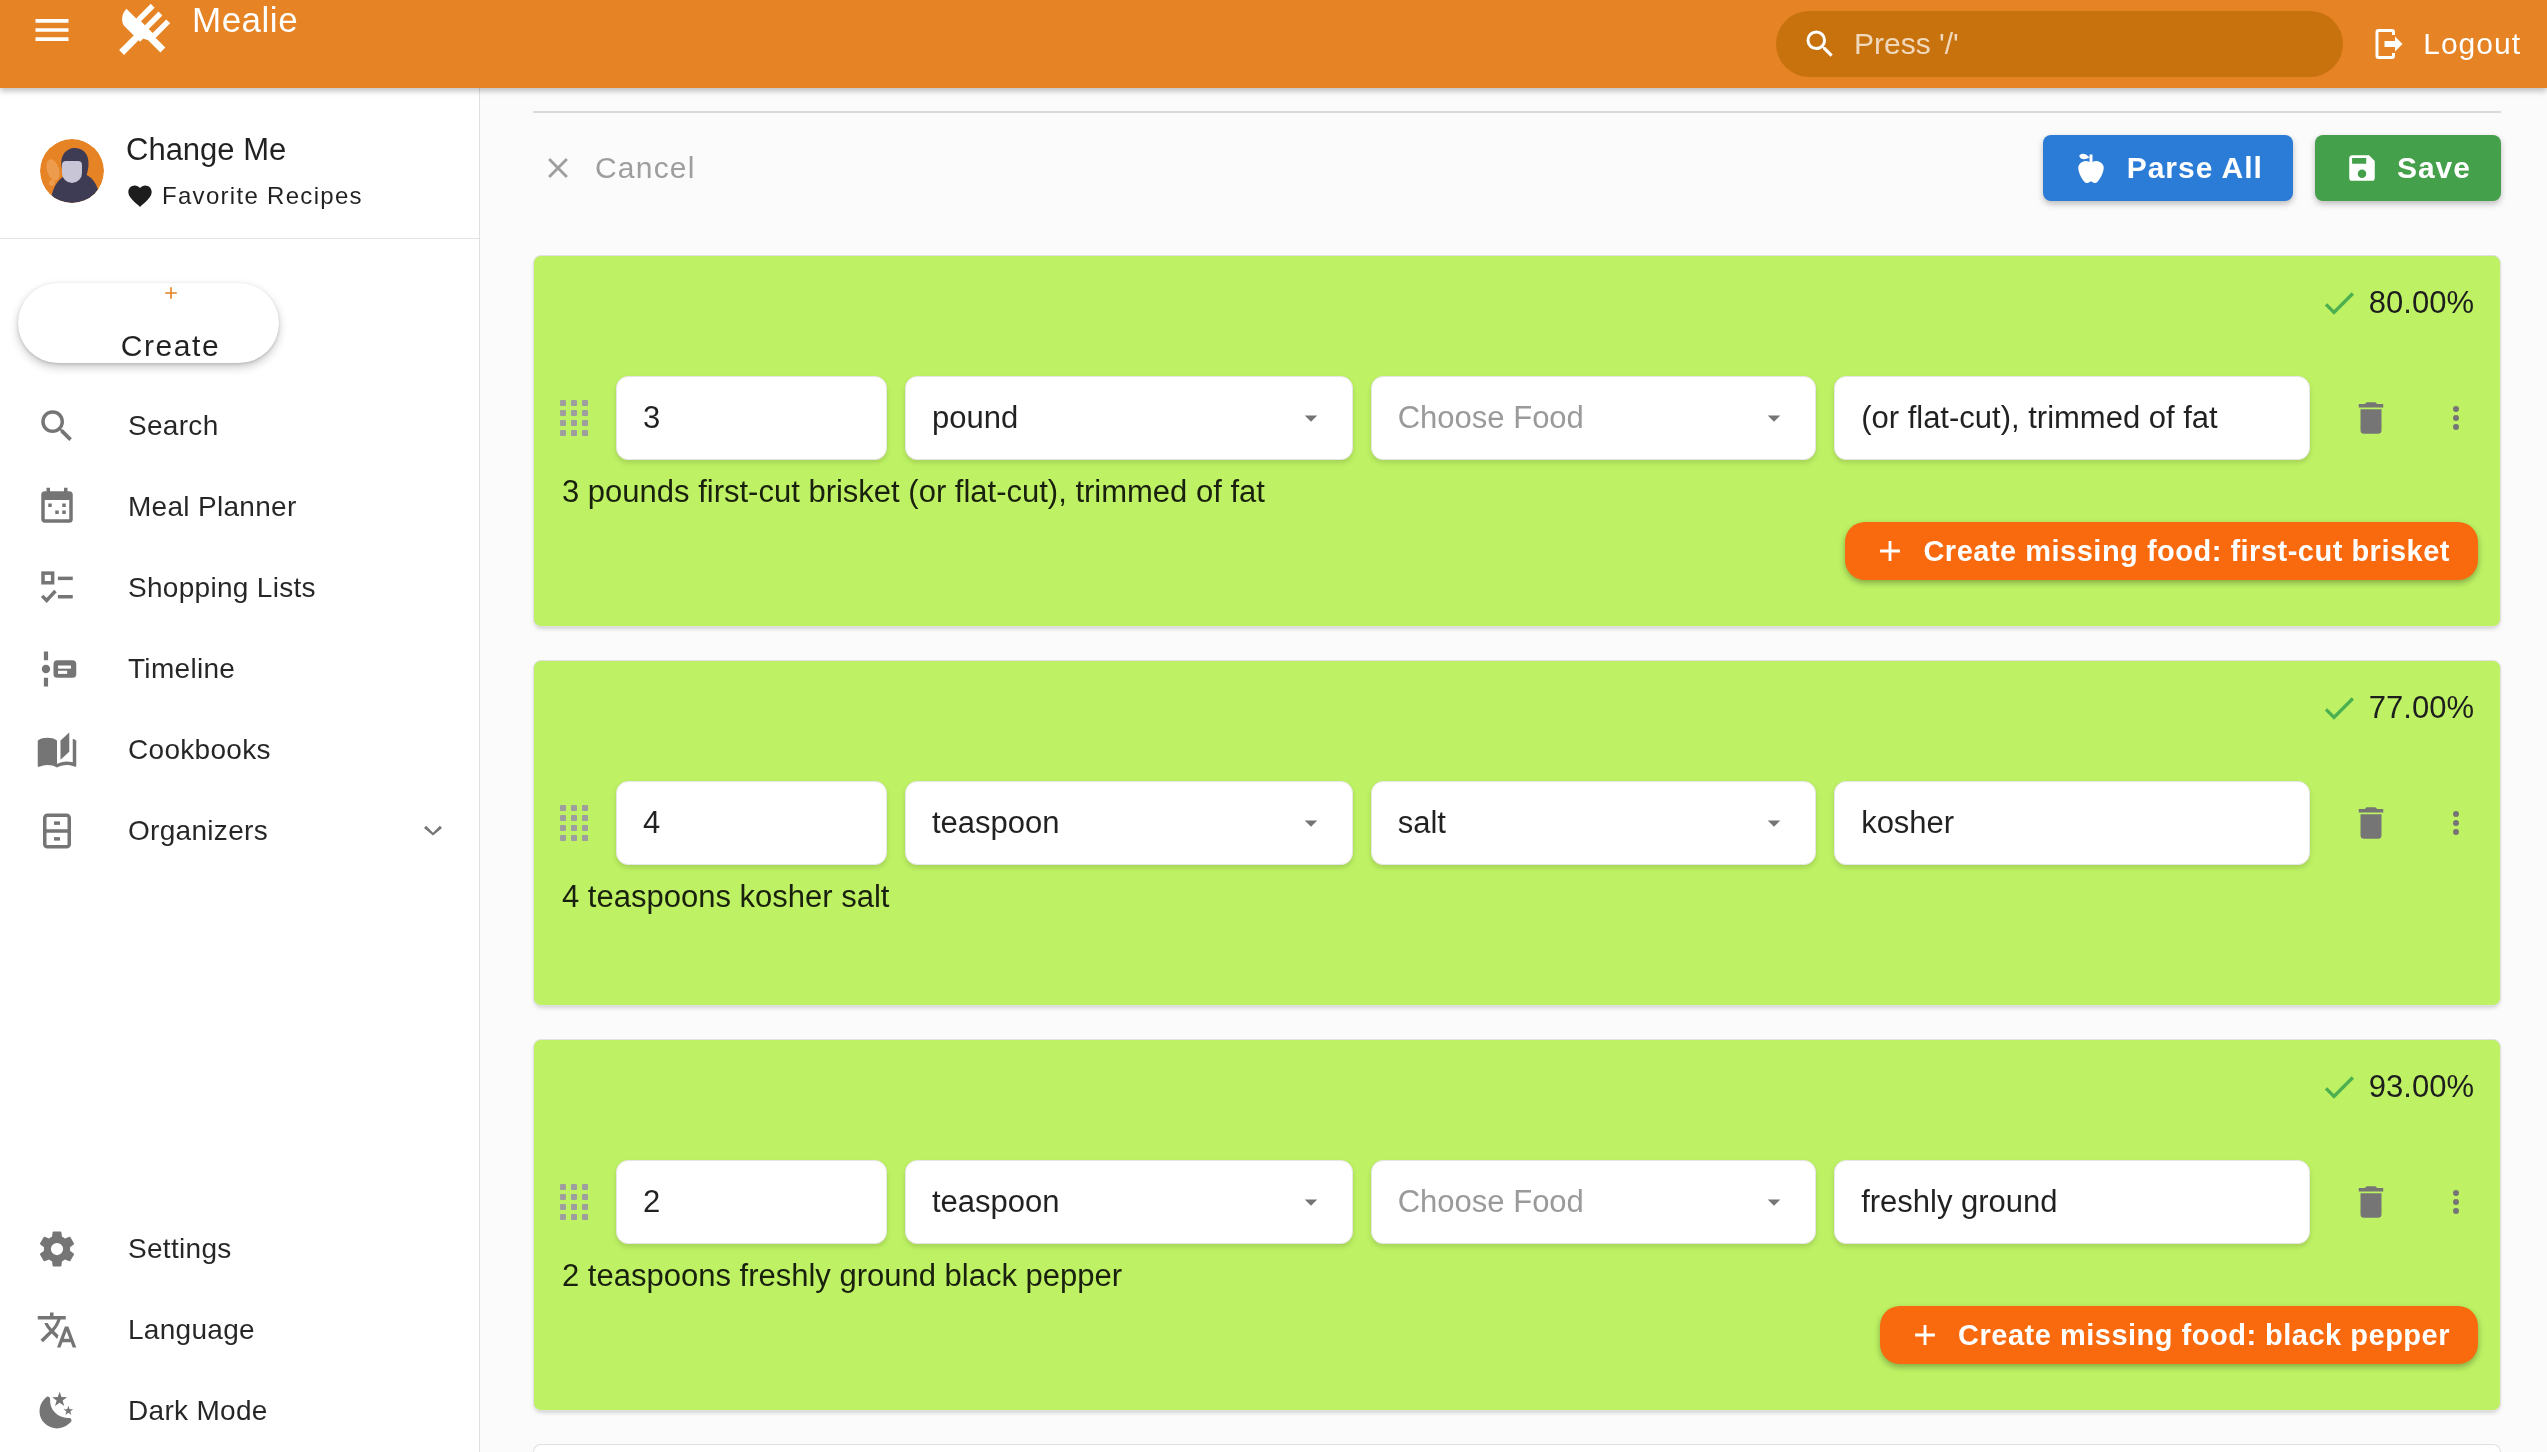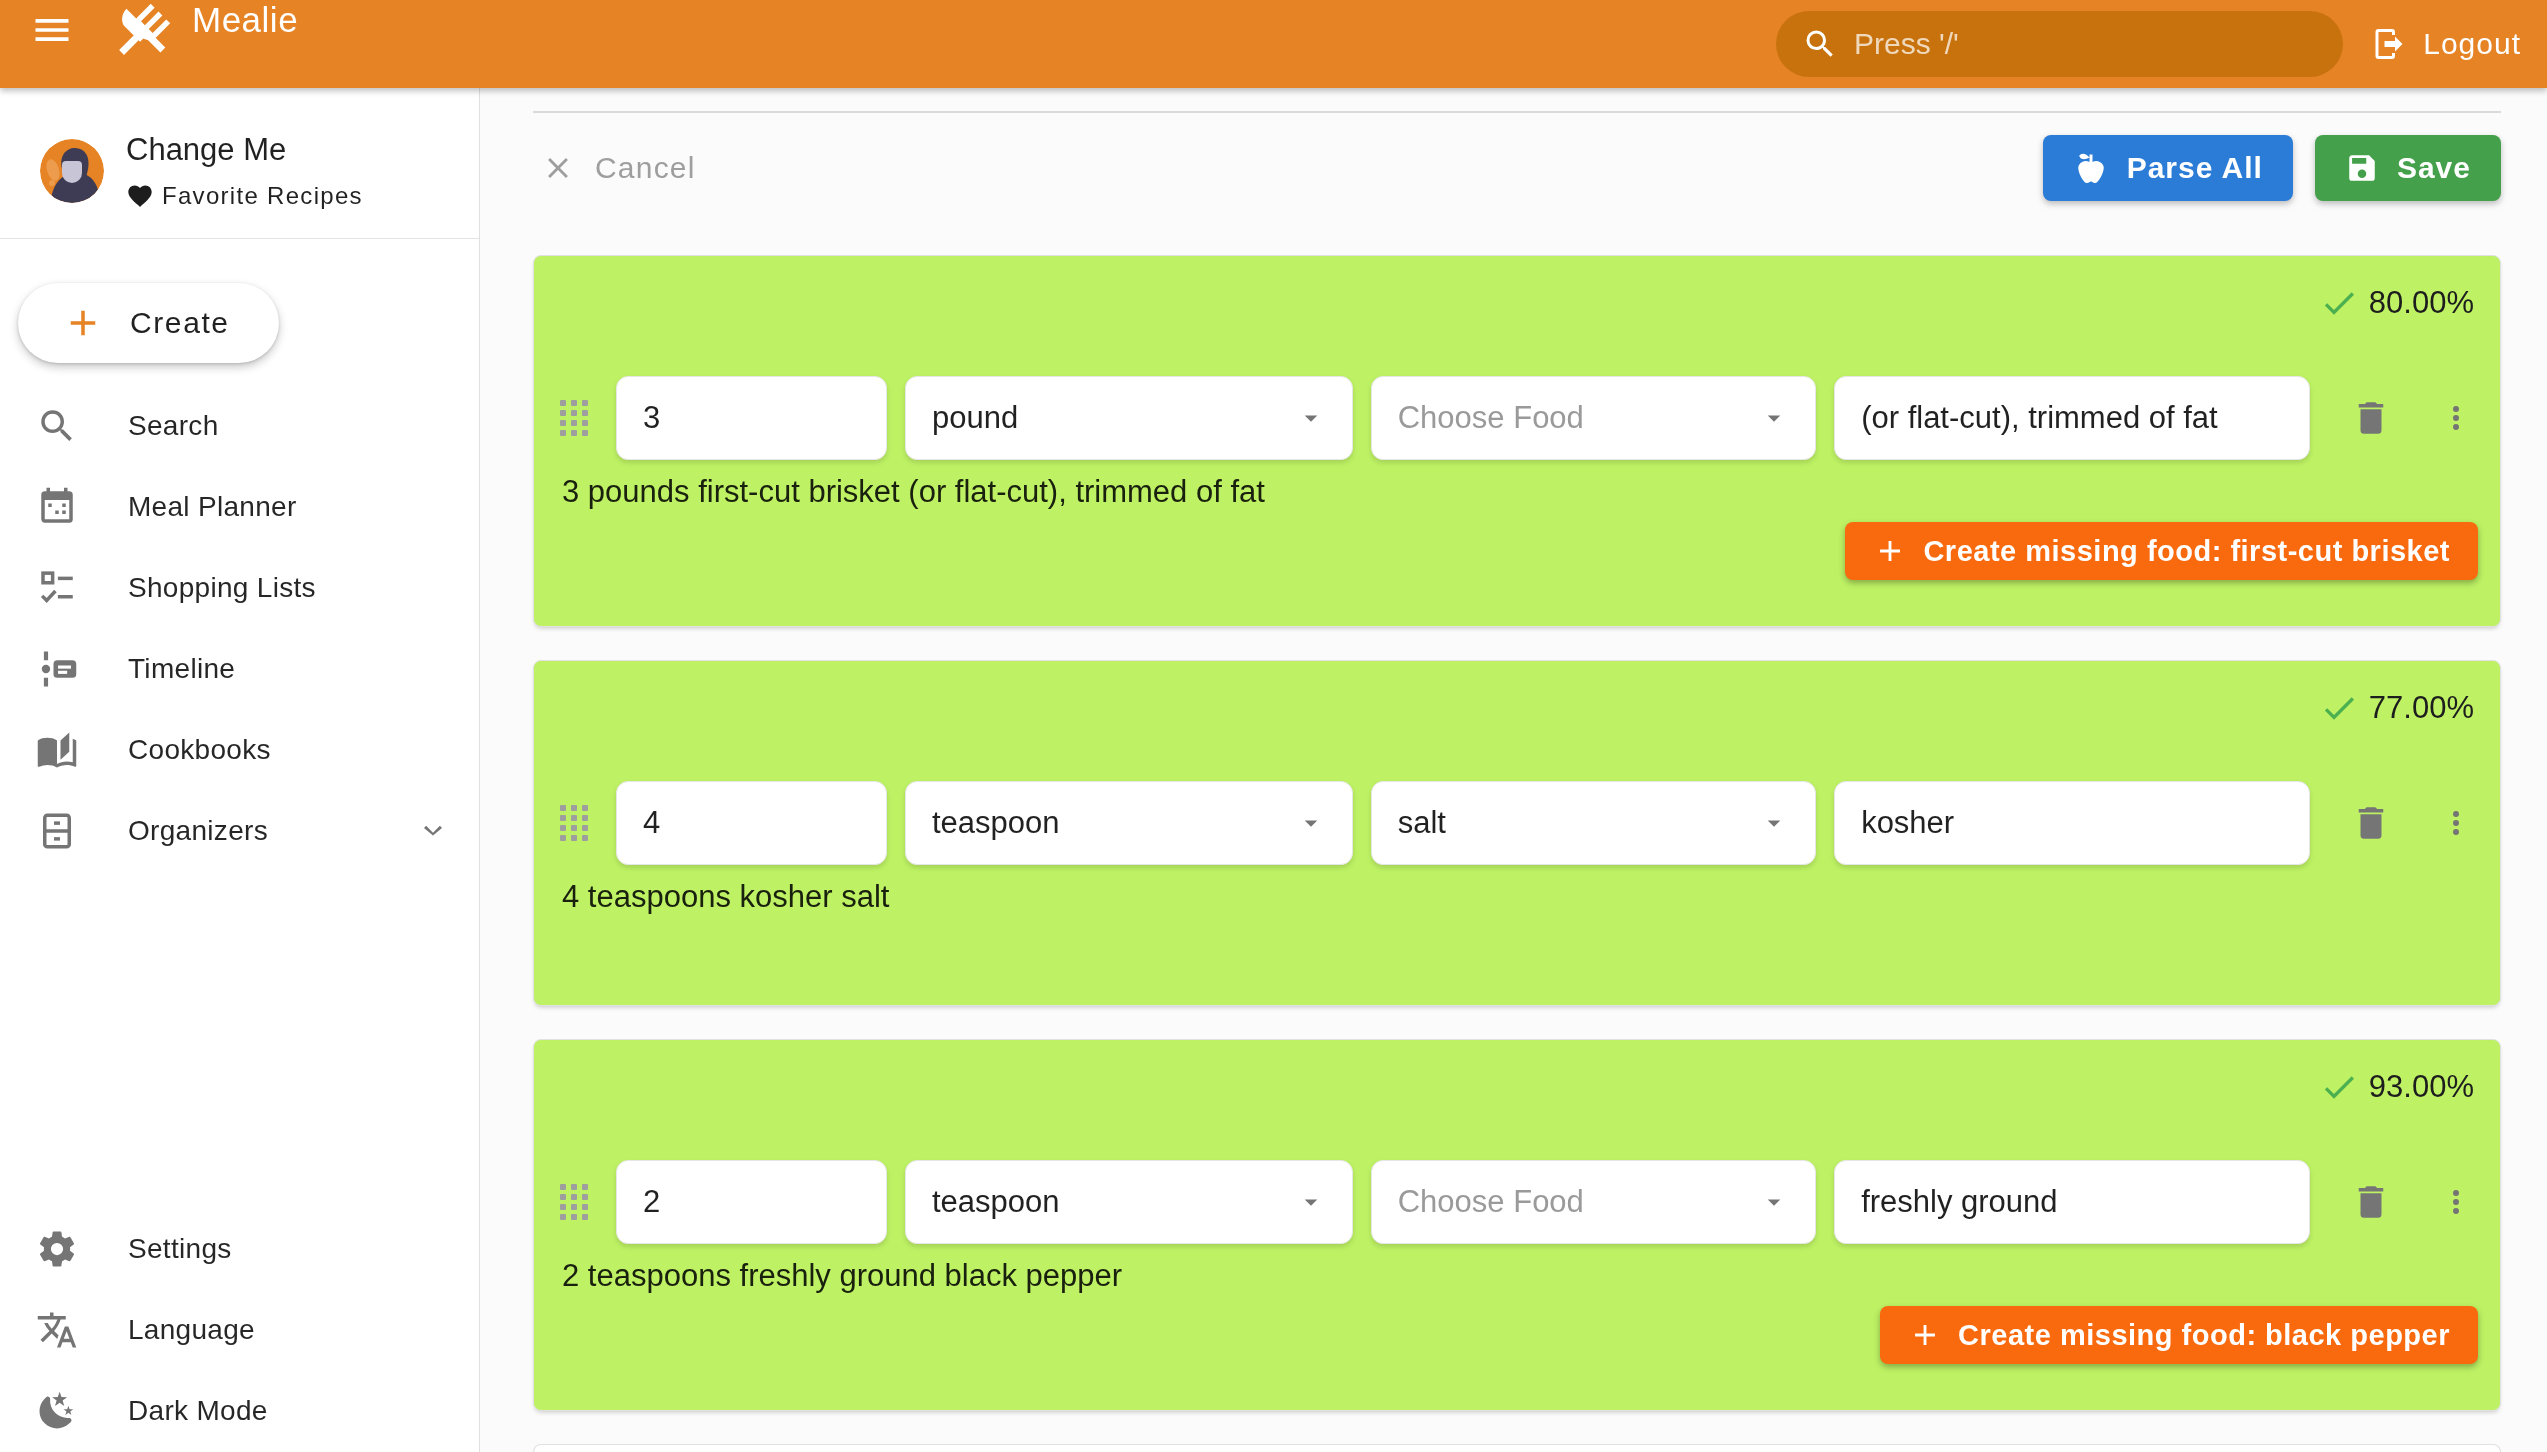--- a/index.html
+++ b/index.html
@@ -41,21 +41,21 @@
   .user-row { display:flex; align-items:center; padding:44px 24px 28px 40px; gap:22px; }
   .avatar { width:64px; height:64px; border-radius:50%; overflow:hidden; flex:0 0 auto; }
   .user-name { font-size:31px; color:rgba(0,0,0,.87); }
   .fav-row { display:flex; align-items:center; gap:8px; margin-top:14px; cursor:pointer; }
   .fav-row .fav-label { font-size:24px; font-weight:500; letter-spacing:1.3px; color:rgba(0,0,0,.87); }
   .side-divider { border:none; border-top:1px solid #E3E3E3; }
   .create-btn {
     margin:44px 0 0 18px; width:261px; height:80px; border-radius:40px; border:none; cursor:pointer;
     background:#fff; box-shadow:0 4px 10px rgba(0,0,0,.22), 0 1px 3px rgba(0,0,0,.14);
     display:flex; align-items:center; gap:26px; padding:0 0 0 44px;
-    font-family:inherit; font-size:30px; font-weight:500; letter-spacing:1.6px; color:rgba(0,0,0,.87);
+    font-family:inherit; font-size:30px; font-weight:500; letter-spacing:1.6px; color:rgba(0,0,0,.87);flex-direction:column;
   }
   .side-nav { margin-top:22px; }
   .nav-item {
     height:81px; display:flex; align-items:center; padding:0 28px 0 36px; gap:50px; cursor:pointer;
   }
   .nav-item .nav-icon { width:42px; height:42px; color:#757575; flex:0 0 auto; display:flex; }
   .nav-item .nav-label { font-size:28px; color:rgba(0,0,0,.85); letter-spacing:0.3px; flex:1; }
   .side-spacer { flex:1; }
   .side-footer { padding-bottom:2px; }
 
@@ -103,21 +103,21 @@
   .select svg { color:#757575; flex:0 0 auto; }
   .fld.unit { flex:1.68; }
   .fld.food { flex:1.67; }
   .fld.note { flex:1.8; }
   .icon-btn { border:none; background:transparent; cursor:pointer; color:#757575; display:flex; align-items:center; padding:0; }
   .icon-btn.trash { margin-left:22px; }
   .icon-btn.kebab { margin-left:28px; margin-right:4px; }
   .orig-text { margin:14px 0 0 8px; font-size:31px; color:rgba(0,0,0,.87); }
   .missing-row { display:flex; justify-content:flex-end; margin-top:12px; }
   .missing-btn {
-    height:58px; border:none; border-radius:8px; background:#F96A0F; color:#fff; cursor:pointer;
+    height:58px; border:none; border-radius:20px; background:#F96A0F; color:#fff; cursor:pointer;
     font-family:inherit; font-size:29px; font-weight:700; letter-spacing:0.5px;
     display:flex; align-items:center; gap:16px; padding:0 28px;
     box-shadow:0 3px 6px rgba(0,0,0,.3);
   }
   .next-card-peek {
     margin-top:33px; height:30px; background:#fff;
     border:1px solid #E1E1E1; border-bottom:none; border-radius:8px 8px 0 0;
   }
 </style>
 </head>

